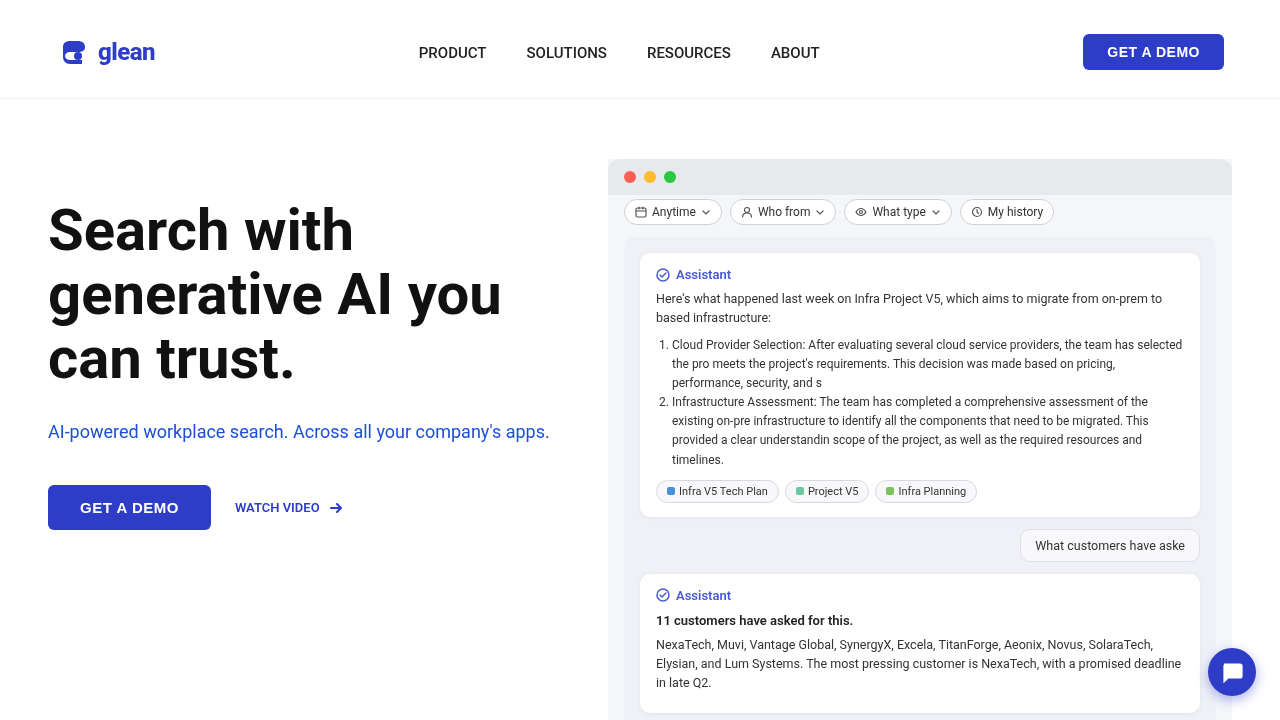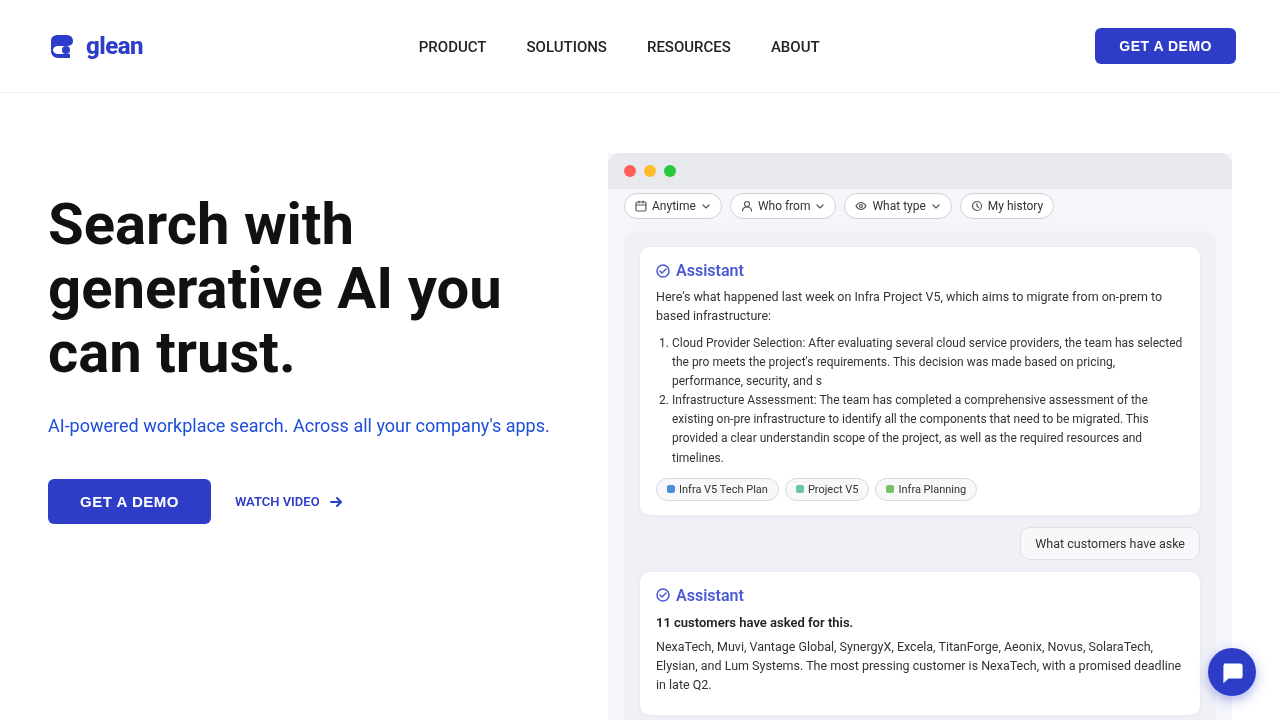--- a/index.html
+++ b/index.html
@@ -9,23 +9,24 @@
       width: 1280px;
       height: 720px;
       overflow: hidden;
     }
 
     
     nav {
       display: flex;
       align-items: center;
       justify-content: space-between;
-      padding: 0 44px;
+      padding: 0 56px;
       height: 93px;
       border-bottom: 1px solid #f0f0f0;
+      margin-top: 6px;
     }
     .logo {
       display: flex;
       align-items: center;
       gap: 6px;
     }
     .logo-icon {
       width: 36px;
       height: 36px;
     }
@@ -207,21 +208,21 @@
     .assistant-bubble {
       background: #fff;
       border-radius: 10px;
       padding: 14px 16px;
       box-shadow: 0 1px 4px rgba(0,0,0,0.06);
     }
     .assistant-label {
       display: flex;
       align-items: center;
       gap: 6px;
-      font-size: 16px;
+      font-size: 13px;
       font-weight: 600;
       color: #4a5ad4;
       margin-bottom: 8px;
     }
     .assistant-label svg { flex-shrink: 0; }
     .assistant-text {
       font-size: 12.5px;
       color: #333;
       line-height: 1.5;
       margin-bottom: 8px;

